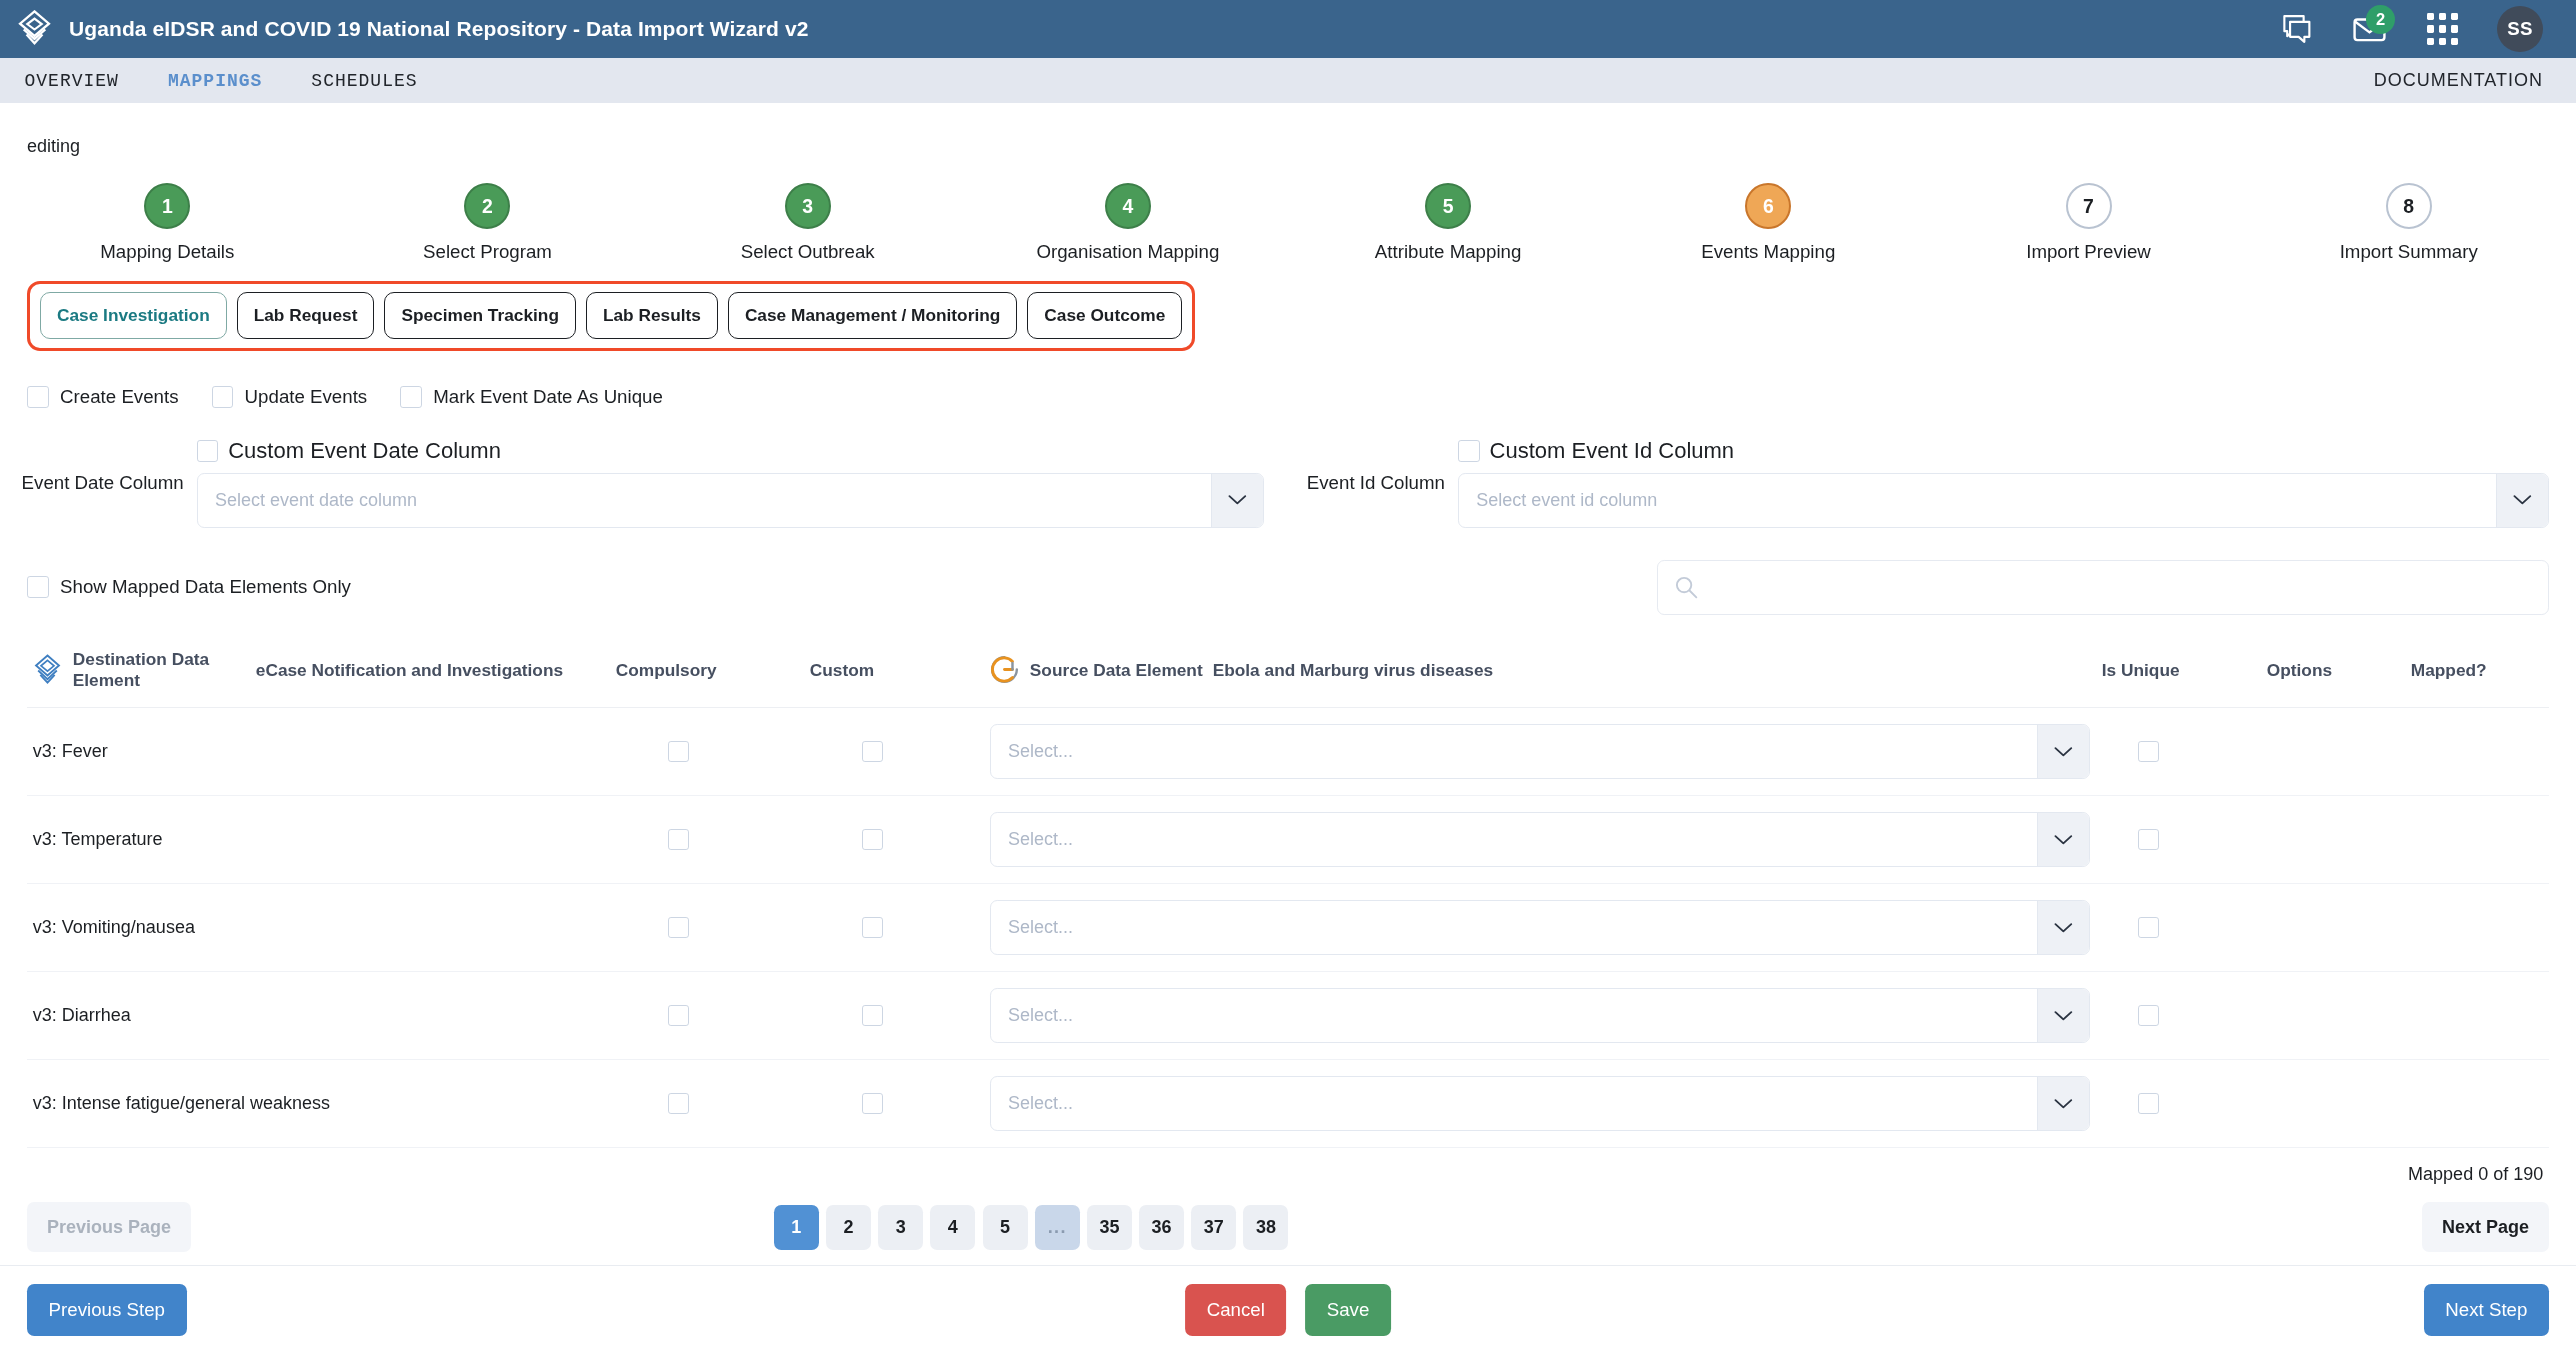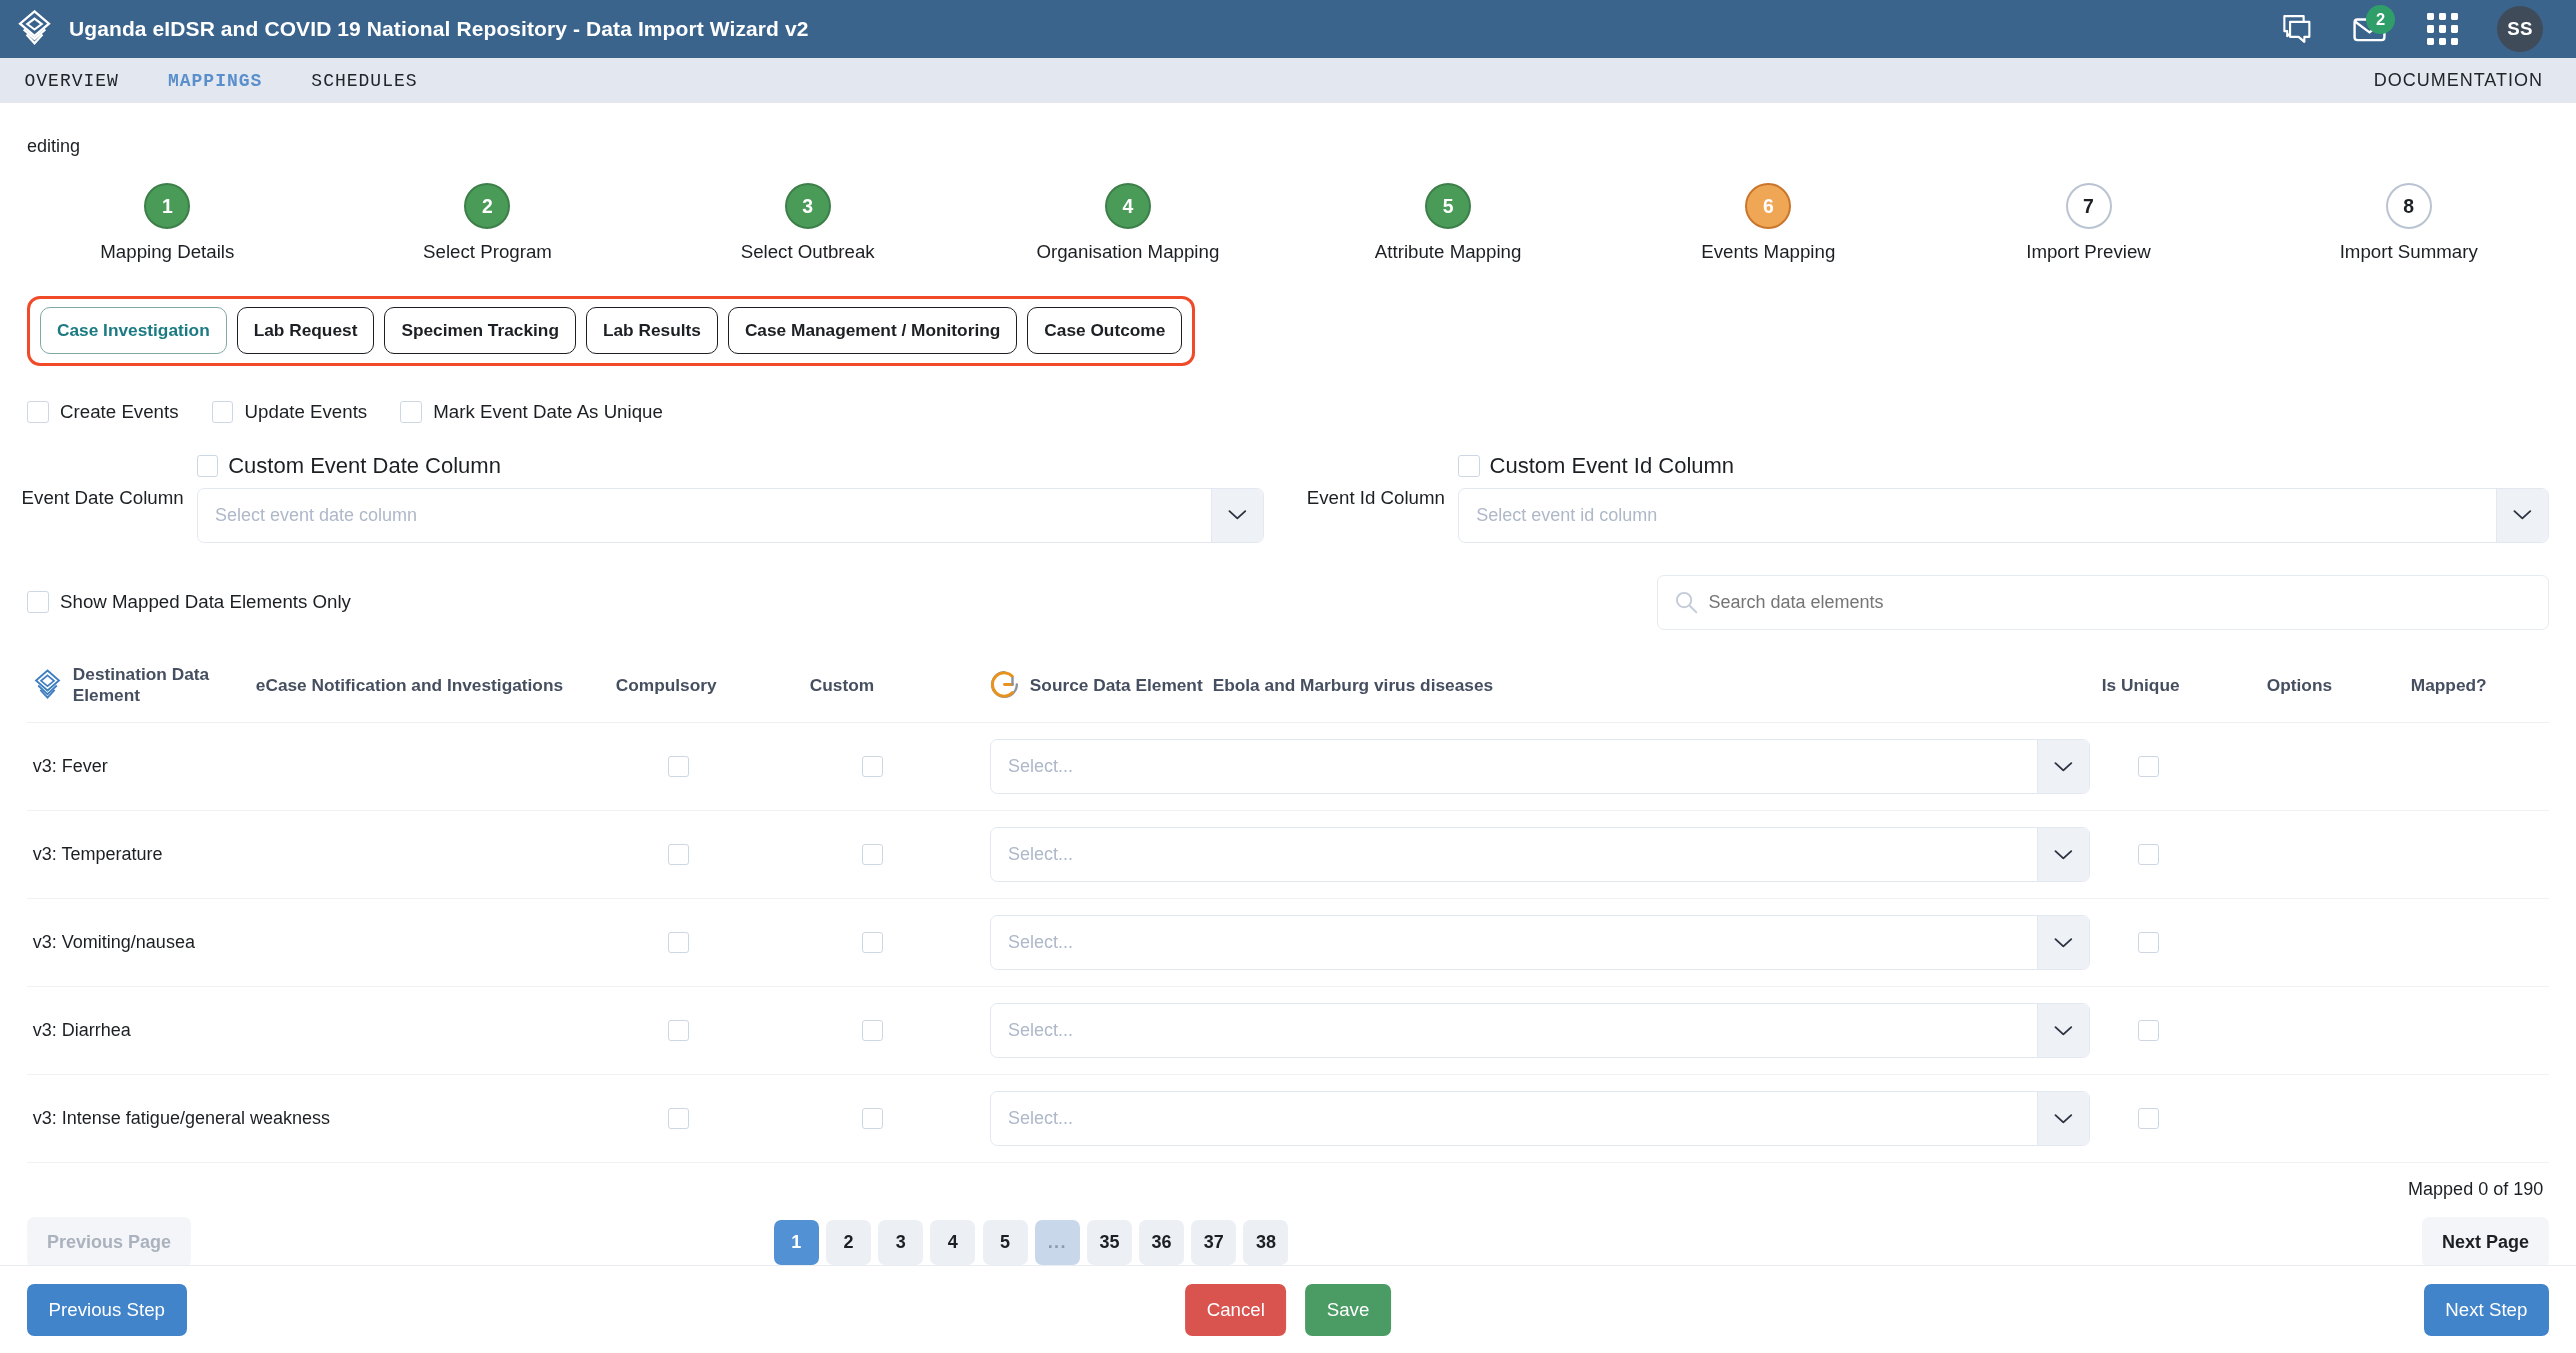--- a/index.html
+++ b/index.html
@@ -61,21 +61,21 @@
     width: 46px; height: 46px; border-radius: 50%; display: flex; align-items: center; justify-content: center;
     font-size: 19.4px; font-weight: bold; border: 2.2px solid transparent;
   }
   .step-circle.done { background: #4a9b58; border-color: #3d7f49; color: #ffffff; }
   .step-circle.active { background: #efa756; border-color: #c9762b; color: #ffffff; }
   .step-circle.todo { background: #ffffff; border-color: #b9c3d1; color: #1c1f23; }
   .step-label { margin-top: 11.5px; font-size: 18.7px; color: #1c1f23; white-space: nowrap; }
 
   
   .stage-box {
-    margin: 33px 0 0 27px; border: 3.6px solid #f04a29; border-radius: 13px;
+    margin: 18px 0 0 27px; border: 3.6px solid #f04a29; border-radius: 13px;
     display: inline-flex; align-items: center; gap: 10px; padding: 8.6px 10px;
   }
   .stage-tab {
     border: 1.4px solid #1c1f23; border-radius: 10px; background: #ffffff;
     font-size: 17.3px; font-weight: bold; color: #1c1f23; padding: 12.2px 16px; white-space: nowrap; cursor: pointer;
   }
   .stage-tab.selected { border-color: #7fa9a4; color: #1b7a82; }
 
   
   .cbrow { display: flex; align-items: center; margin: 35px 0 0 27px; gap: 33px; }
@@ -350,21 +350,20 @@
         <span class="cbox"></span>
         <span class="cb-label">Show Mapped Data Elements Only</span>
       </label>
       <div class="searchwrap">
         <span class="sicon">
           <svg width="24.5" height="24.5" viewBox="0 0 34 34">
             <circle cx="14" cy="14" r="10" fill="none" stroke="#c3cbd8" stroke-width="2.6"></circle>
             <path d="M21.5 21.5 L31 31" stroke="#c3cbd8" stroke-width="2.6" stroke-linecap="round"></path>
           </svg>
         </span>
-        <input class="sinput" placeholder="Search data elements" style="">
       </div>
     </div>
 
     
     <div class="tablewrap">
       <table class="map">
         <thead>
           <tr>
             <th class="c-dest">
               <div class="hdr-flex">

